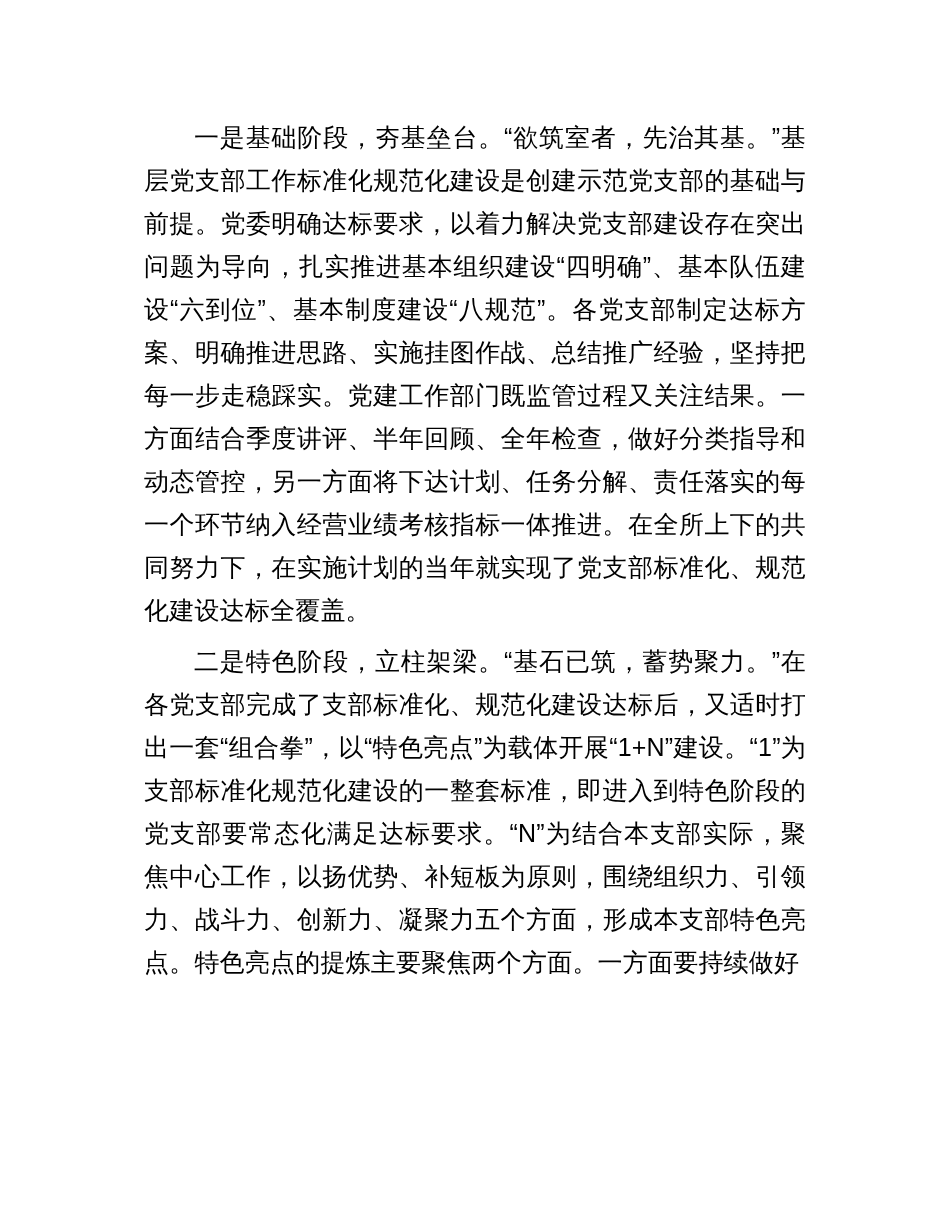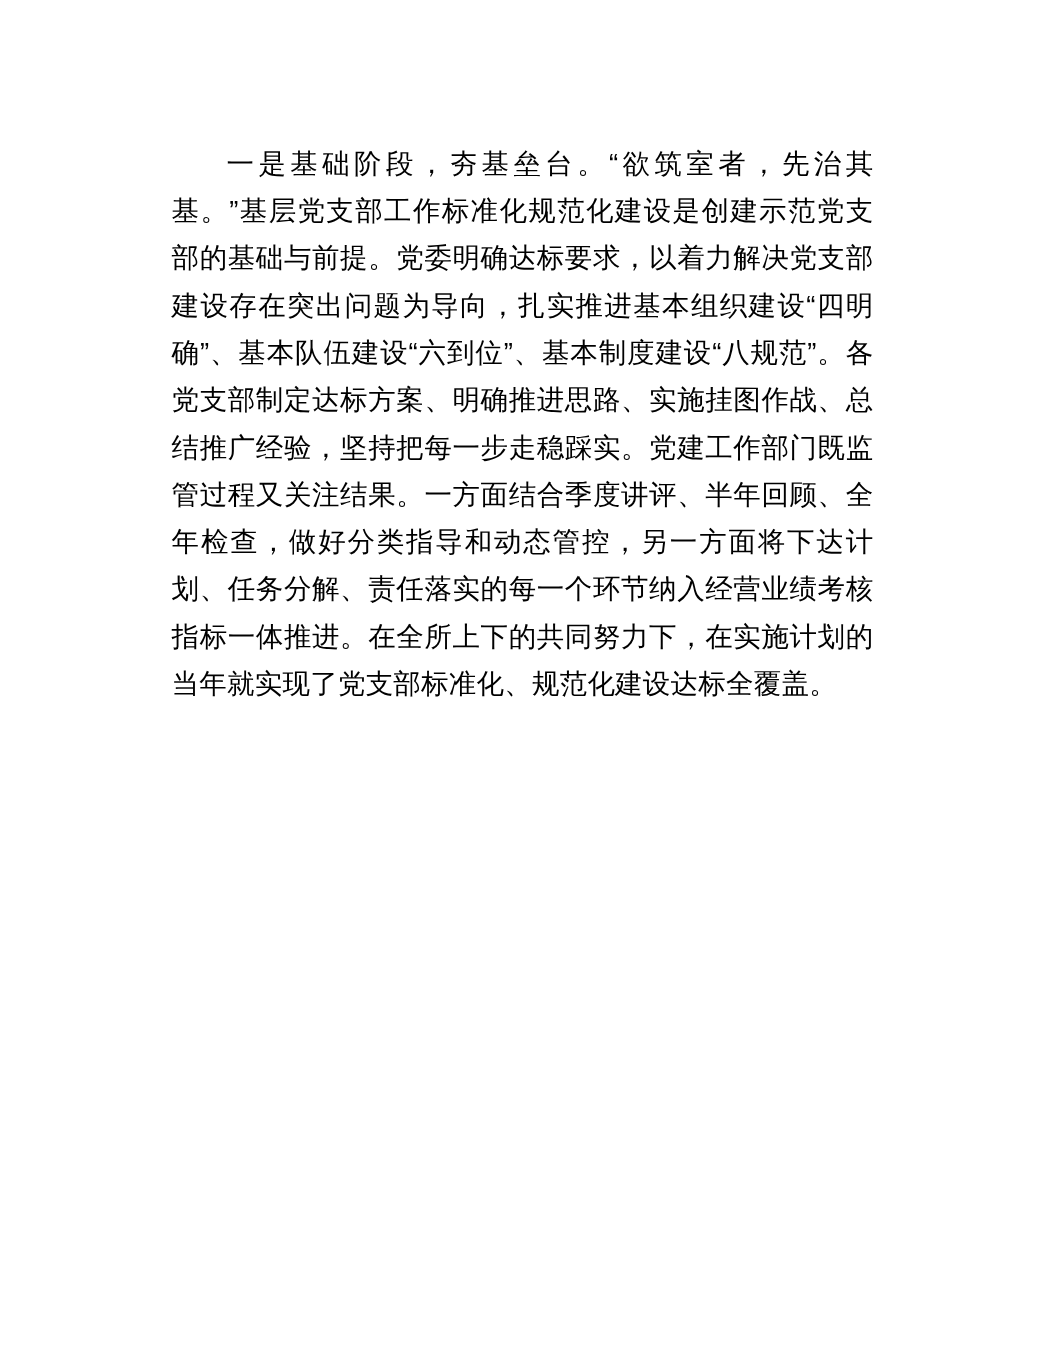--- a/index.html
+++ b/index.html
@@ -13,35 +13,36 @@
     height: 1230px;
     background: #ffffff;
     overflow: hidden;
     box-sizing: border-box;
   }
   .content {
     box-sizing: border-box;
     padding: 112px 140px 0 140px;
   }
   .para {
-    margin: 16px;
+    margin: 4px;
     font-family: "Liberation Sans", sans-serif;
     font-size: 25px;
     line-height: 43px;
     letter-spacing: 0.2px;
     color: #000000;
     text-align: justify;
     text-align-last: left;
     text-indent: 2em;
     word-break: break-all;
   }
   .para + .para {
     margin-top: 8px;
   }
 </style>
 </head>
 <body>
 
 <div class="page">
   <div class="content">
     <p class="para">一是基础阶段，夯基垒台。“欲筑室者，先治其基。”基层党支部工作标准化规范化建设是创建示范党支部的基础与前提。党委明确达标要求，以着力解决党支部建设存在突出问题为导向，扎实推进基本组织建设“四明确”、基本队伍建设“六到位”、基本制度建设“八规范”。各党支部制定达标方案、明确推进思路、实施挂图作战、总结推广经验，坚持把每一步走稳踩实。党建工作部门既监管过程又关注结果。一方面结合季度讲评、半年回顾、全年检查，做好分类指导和动态管控，另一方面将下达计划、任务分解、责任落实的每一个环节纳入经营业绩考核指标一体推进。在全所上下的共同努力下，在实施计划的当年就实现了党支部标准化、规范化建设达标全覆盖。</p>
+    <p class="para">二是特色阶段，立柱架梁。“基石已筑，蓄势聚力。”在各党支部完成了支部标准化、规范化建设达标后，又适时打出一套“组合拳”，以“特色亮点”为载体开展“1+N”建设。“1”为支部标准化规范化建设的一整套标准，即进入到特色阶段的党支部要常态化满足达标要求。“N”为结合本支部实际，聚焦中心工作，以扬优势、补短板为原则，围绕组织力、引领力、战斗力、创新力、凝聚力五个方面，形成本支部特色亮点。特色亮点的提炼主要聚焦两个方面。一方面要持续做好</p>
   </div>
 </div>
 
 </body></html>

